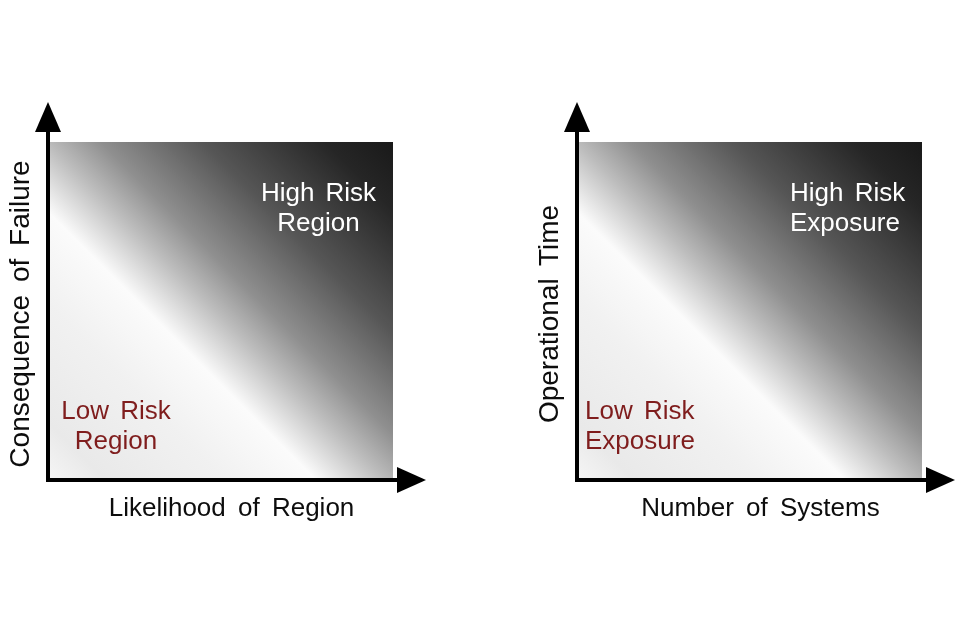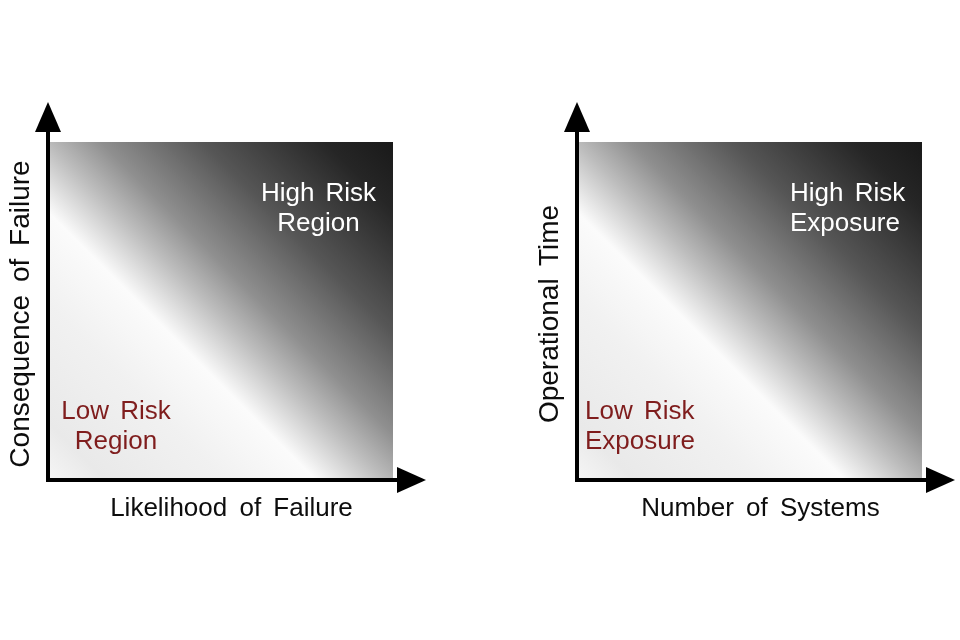--- a/index.html
+++ b/index.html
@@ -62,21 +62,21 @@
 
   <section class="diagram d-left">
     <div class="grad"></div>
 
     <div class="axis-v"></div>
     <div class="arrow-up"></div>
     <div class="axis-h"></div>
     <div class="arrow-right"></div>
 
     <div class="y-label">Consequence of Failure</div>
-    <div class="x-label">Likelihood of Failure</div>
+    <div class="x-label">Likelihood of Region</div>
 
     <div class="region-label high">
       <span>High Risk</span>
       <span>Region</span>
     </div>
     <div class="region-label low">
       <span>Low Risk</span>
       <span>Region</span>
     </div>
   </section>

